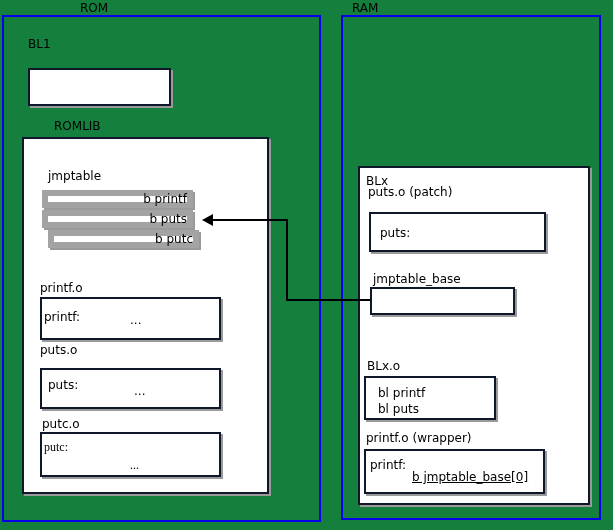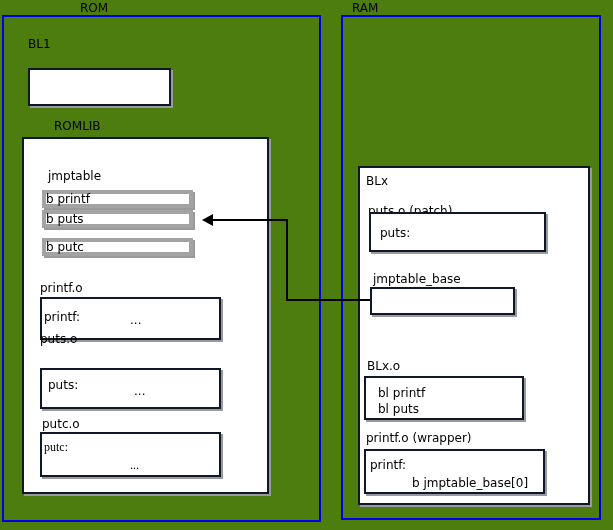--- a/index.html
+++ b/index.html
@@ -4,21 +4,21 @@
 <style>
   html, body {
     margin: 0;
     padding: 0;
     background: #ffffff;
   }
   #canvas {
     position: relative;
     width: 613px;
     height: 530px;
-    background: #4d7c0f;
+    background: #15803d;
     font-family: "DejaVu Sans", sans-serif;
     overflow: hidden;
   }
   
   .lbl {
     position: absolute;
     font-size: 12px;
     color: #000000;
     white-space: nowrap;
     line-height: 1;
@@ -48,27 +48,27 @@
   .box-text {
     position: absolute;
     font-size: 12px;
     color: #000000;
     white-space: nowrap;
     line-height: 1;
   }
   
   .jt-row {
     position: absolute;
-    border: 4px solid #a3a3a3;
+    border: 6px solid #a3a3a3;
     background: #ffffff;
     box-sizing: border-box;
     box-shadow: 2px 2px 0 0 #9a9a9a;
     display: flex;
     align-items: center;
-    justify-content: flex-start;
+    justify-content: flex-end;
   }
   .jt-row span {
     font-size: 12px;
     color: #000000;
     line-height: 1;
   }
   
   .conn {
     position: absolute;
     background: #000000;
@@ -98,68 +98,68 @@
   <div class="lbl" style="left:26px; top:120px;margin-left:28px;">ROMLIB</div>
   <div class="box shadowed" style="left:22px; top:137px; width:247px; height:357px;"></div>
 
   <div class="lbl" style="left:48px; top:170px;">jmptable</div>
   <div class="jt-row" style="left:42px; top:190px; width:151px; height:18px;">
     <span>b printf</span>
   </div>
   <div class="jt-row" style="left:42px; top:210px; width:151px; height:18px;">
     <span>b puts</span>
   </div>
-  <div class="jt-row" style="left:42px; top:230px; width:151px; height:18px;margin-top:8px;">
+  <div class="jt-row" style="left:48px; top:230px; width:151px; height:18px;">
     <span>b putc</span>
   </div>
 
   <div class="lbl" style="left:40px; top:282px;text-align:right;">printf.o</div>
   <div class="box shadowed" style="left:40px; top:297px; width:181px; height:43px;">
     <div class="box-text" style="left:2px; top:12px;">printf:</div>
     <div class="box-text" style="left:88px; top:15px;">...</div>
   </div>
 
-  <div class="lbl" style="left:40px; top:333px;">puts.o</div>
+  <div class="lbl" style="left:40px; top:344px;">puts.o</div>
   <div class="box shadowed" style="left:40px; top:368px; width:181px; height:41px;">
     <div class="box-text" style="left:6px; top:9px;">puts:</div>
     <div class="box-text" style="left:92px; top:15px;">...</div>
   </div>
 
   <div class="lbl" style="left:42px; top:418px;">putc.o</div>
   <div class="box shadowed" style="left:40px; top:432px; width:181px; height:45px;font-family:Liberation Serif, serif;">
     <div class="box-text" style="left:2px; top:7px;">putc:</div>
     <div class="box-text" style="left:88px; top:25px;">...</div>
   </div>
 
   <div class="region-label" style="left:352px; top:2px;">RAM</div>
   <div class="region" style="left:341px; top:15px; width:260px; height:505px;"></div>
 
   <div class="box shadowed" style="left:358px; top:166px; width:232px; height:339px;"></div>
   <div class="lbl" style="left:366px; top:175px;">BLx</div>
 
-  <div class="lbl" style="left:368px; top:205px;">puts.o (patch)</div>
+  <div class="lbl" style="left:368px; top:186px;">puts.o (patch)</div>
   <div class="box shadowed" style="left:369px; top:212px; width:177px; height:40px;">
     <div class="box-text" style="left:9px; top:13px;">puts:</div>
   </div>
 
   <div class="lbl" style="left:373px; top:273px;">jmptable_base</div>
   <div class="box shadowed" style="left:370px; top:287px; width:145px; height:28px;">
     <div class="box-text" style="left:6px; top:8px;"></div>
   </div>
 
   <div class="lbl" style="left:367px; top:360px;">BLx.o</div>
-  <div class="box shadowed" style="left:364px; top:376px; width:160px; height:44px;">
+  <div class="box shadowed" style="left:364px; top:376px; width:132px; height:44px;">
     <div class="box-text" style="left:12px; top:9px;">bl printf</div>
     <div class="box-text" style="left:12px; top:25px;">bl puts</div>
   </div>
 
   <div class="lbl" style="left:366px; top:432px;">printf.o (wrapper)</div>
   <div class="box shadowed" style="left:364px; top:449px; width:181px; height:45px;">
     <div class="box-text" style="left:4px; top:8px;">printf:</div>
-    <div class="box-text" style="left:46px; top:26px;">b jmptable_base[0]</div>
+    <div class="box-text" style="left:46px; top:20px;text-decoration:underline;">b jmptable_base[0]</div>
   </div>
 
   <div class="conn" style="left:286px; top:299px; width:84px; height:2px;"></div>
 
   <div class="conn" style="left:286px; top:219px; width:2px; height:82px;"></div>
 
   <div class="conn" style="left:212px; top:219px; width:76px; height:2px;"></div>
 
   <div class="arrowhead" style="left:202px; top:214px;"></div>
 

